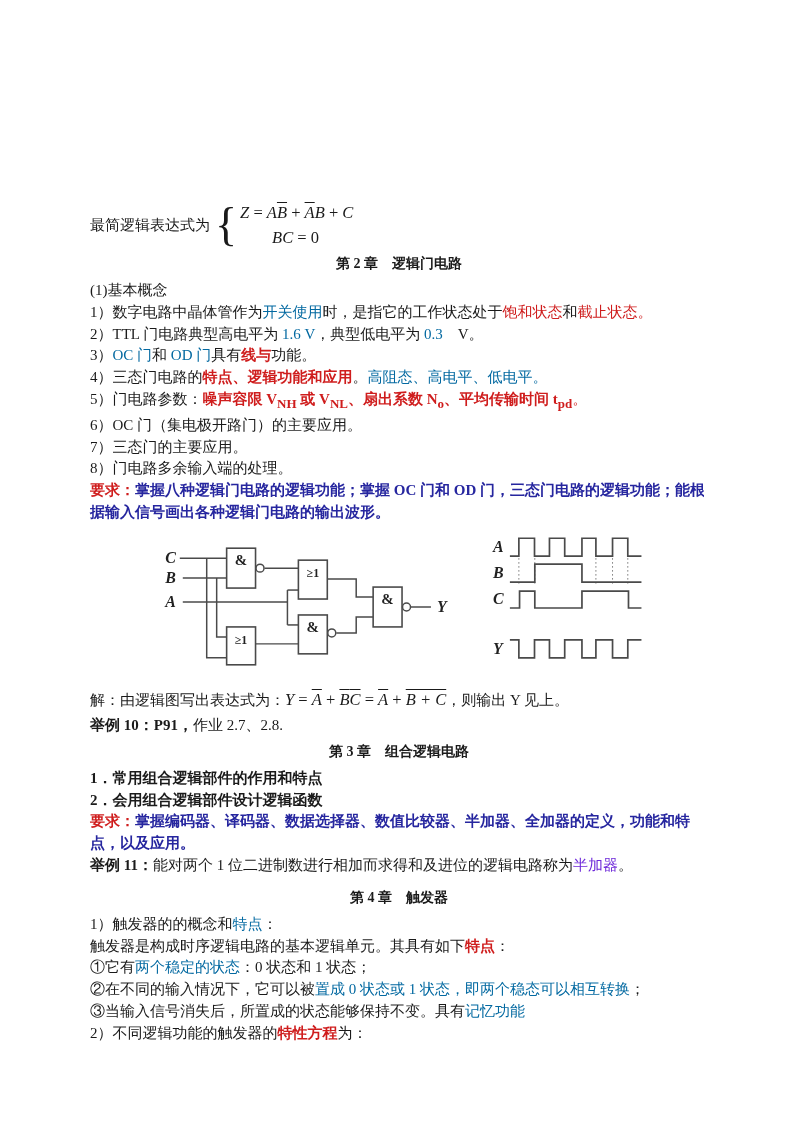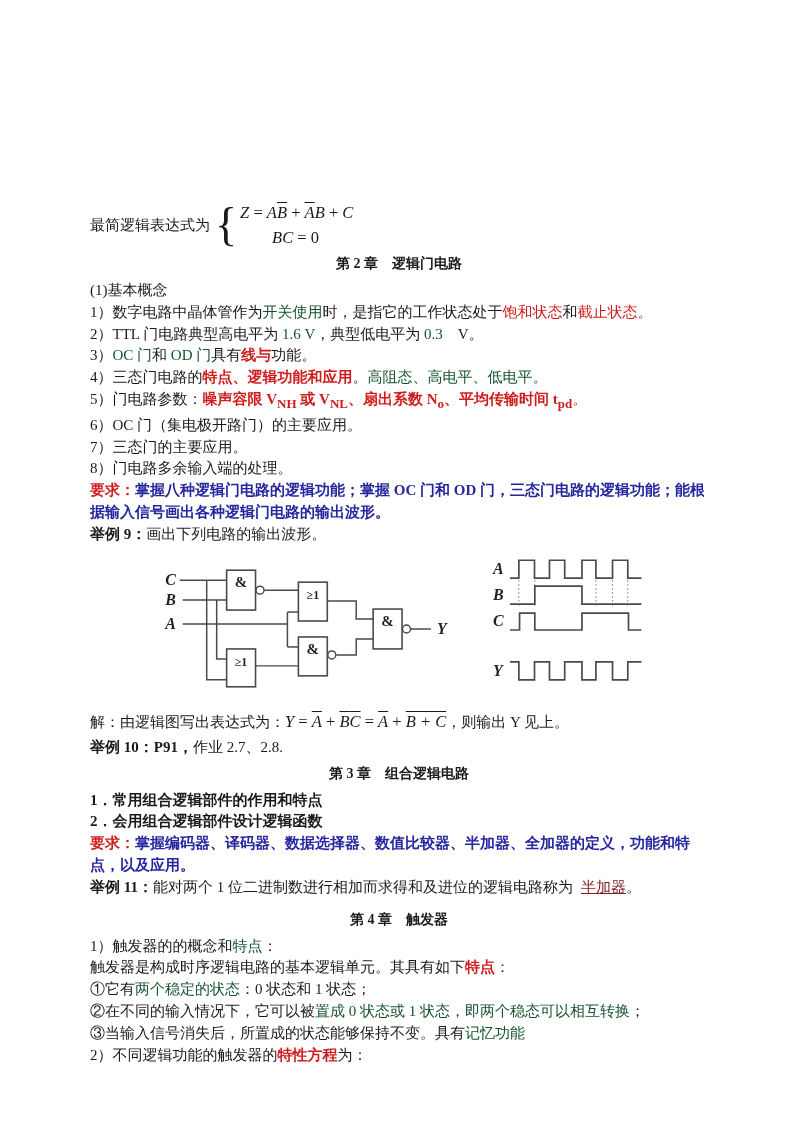--- a/index.html
+++ b/index.html
@@ -2,26 +2,26 @@
 <html><head>
 <meta charset="utf-8">
 <style>
   html,body{margin:0;padding:0;background:#fff;}
   .page{position:relative;width:704px;height:1122px;background:#fff;color:#1a1a1a;
         font-family:"Liberation Serif",serif;overflow:hidden;}
   .content{position:absolute;left:90px;top:200px;width:618px;}
   p.line{margin:0;font-size:15px;line-height:21.8px;}
   h2.chap{font-size:14px;font-weight:bold;text-align:center;margin:5px 0 7px;white-space:pre;}
   
-  .blue{color:#14532d;}
+  .blue{color:#0369a1;}
   .red{color:#cf1d1d;}
   .rb{color:#cf1d1d;font-weight:bold;margin-top:36px;}
   .bb{color:#26269f;font-weight:bold;}
   .b{font-weight:bold;}
-  .ru{color:#7f1d1d;text-decoration:underline;padding-left:8px;}
+  .ru{color:#6d28d9;}
   .sub{font-size:13px;vertical-align:-4px;}
   .m{font-family:"Liberation Serif",serif;font-size:16.5px;}
   .i{font-style:italic;}
   .ov{text-decoration:overline;}
   
   .formula{display:flex;align-items:center;margin:0 0 2px 0;}
   .formula .prefix{font-size:15px;}
   .brace{font-size:46px;line-height:50px;font-weight:400;margin:0 3px 0 5px;
          font-family:"Liberation Serif",serif;}
   .eqs{display:flex;flex-direction:column;}
@@ -51,21 +51,20 @@
     <p class="line"><span>(1)基本概念</span></p>
     <p class="line"><span>1）数字电路中晶体管作为</span><span class="blue">开关使用</span><span>时，是指它的工作状态处于</span><span class="red">饱和状态</span><span>和</span><span class="red">截止状态</span><span class="red">。</span></p>
     <p class="line"><span>2）TTL 门电路典型高电平为 </span><span class="blue">1.6 V</span><span>，典型低电平为 </span><span class="blue">0.3</span><span>　V。</span></p>
     <p class="line"><span>3）</span><span class="blue">OC 门</span><span>和 </span><span class="blue">OD 门</span><span>具有</span><span class="rb">线与</span><span>功能。</span></p>
     <p class="line"><span>4）三态门电路的</span><span class="rb">特点、逻辑功能和应用</span><span>。</span><span class="blue">高阻态、高电平、低电平。</span></p>
     <p class="line"><span>5）门电路参数：</span><span class="rb">噪声容限 V</span><span class="rb sub">NH</span><span class="rb"> 或 V</span><span class="rb sub">NL</span><span class="rb">、扇出系数 N</span><span class="rb sub">o</span><span class="rb">、平均传输时间 t</span><span class="rb sub">pd</span><span class="red">。</span></p>
     <p class="line"><span>6）OC 门（集电极开路门）的主要应用。</span></p>
     <p class="line"><span>7）三态门的主要应用。</span></p>
     <p class="line"><span>8）门电路多余输入端的处理。</span></p>
     <p class="line"><span class="rb">要求：</span><span class="bb">掌握八种逻辑门电路的逻辑功能；掌握 OC 门和 OD 门，三态门电路的逻辑功能；能根据输入信号画出各种逻辑门电路的输出波形。</span></p>
-    <p class="line"><span class="b">举例 9：</span><span>画出下列电路的输出波形。</span></p>
 
     <div class="figure">
       <svg id="circuit" width="360" height="150" viewBox="0 0 360 150">
           <polyline points="60,26 107,26" fill="none" stroke="#4a4a4a" stroke-width="1.5"></polyline>
           <polyline points="63,46 107,46" fill="none" stroke="#4a4a4a" stroke-width="1.5"></polyline>
           <polyline points="87,26 87,126 107,126" fill="none" stroke="#4a4a4a" stroke-width="1.5"></polyline>
           <polyline points="97,46 97,105 107,105" fill="none" stroke="#4a4a4a" stroke-width="1.5"></polyline>
           <polyline points="145,36 179,36" fill="none" stroke="#4a4a4a" stroke-width="1.5"></polyline>
           <polyline points="63,70 168,70" fill="none" stroke="#4a4a4a" stroke-width="1.5"></polyline>
           <polyline points="168,58 168,93" fill="none" stroke="#4a4a4a" stroke-width="1.5"></polyline>

